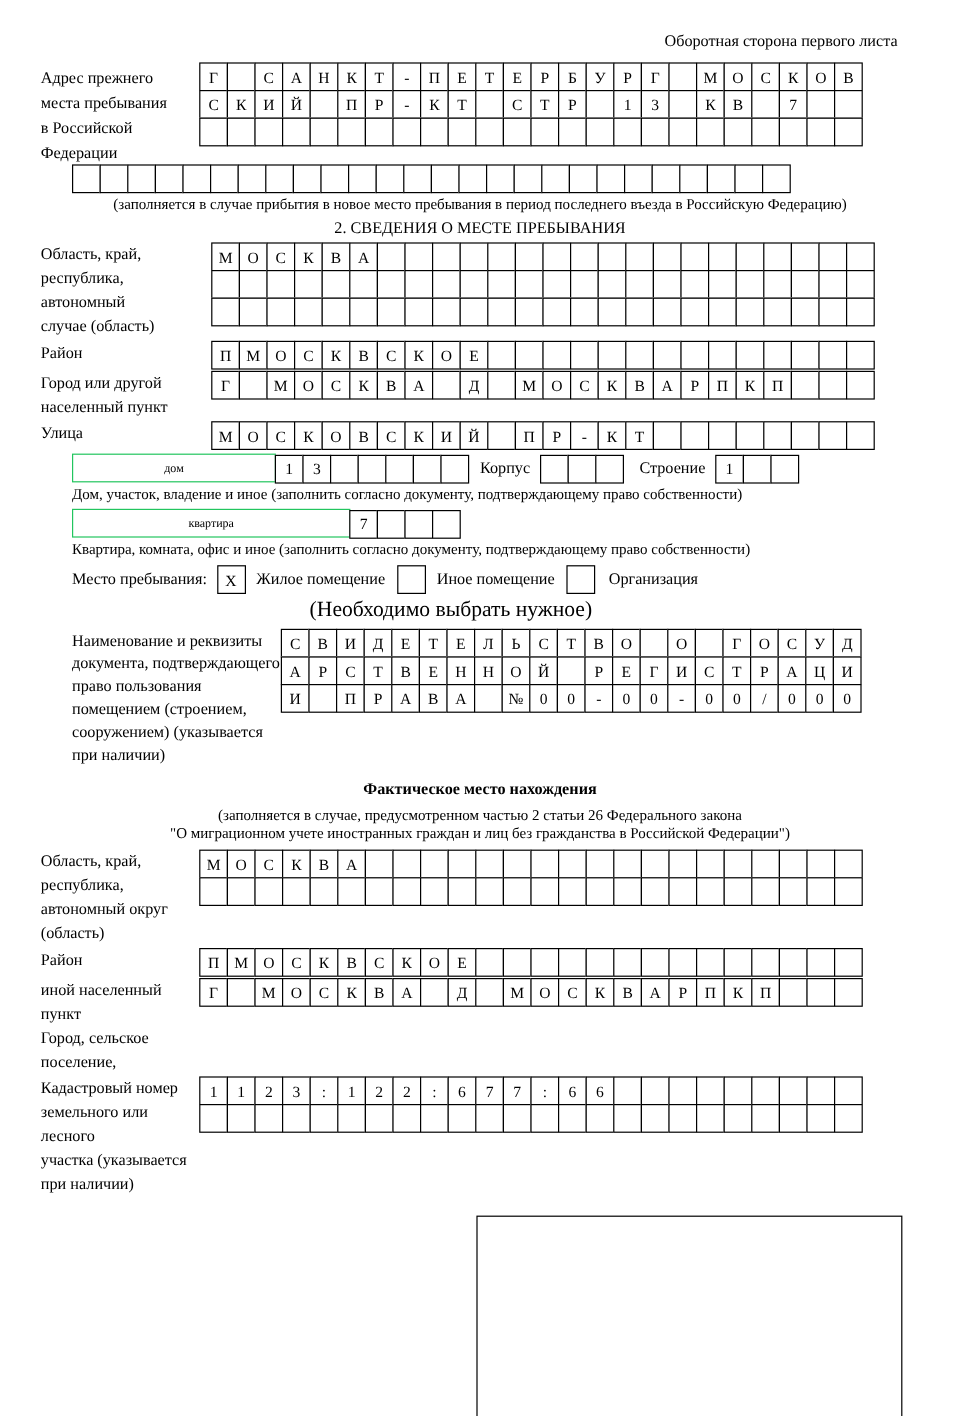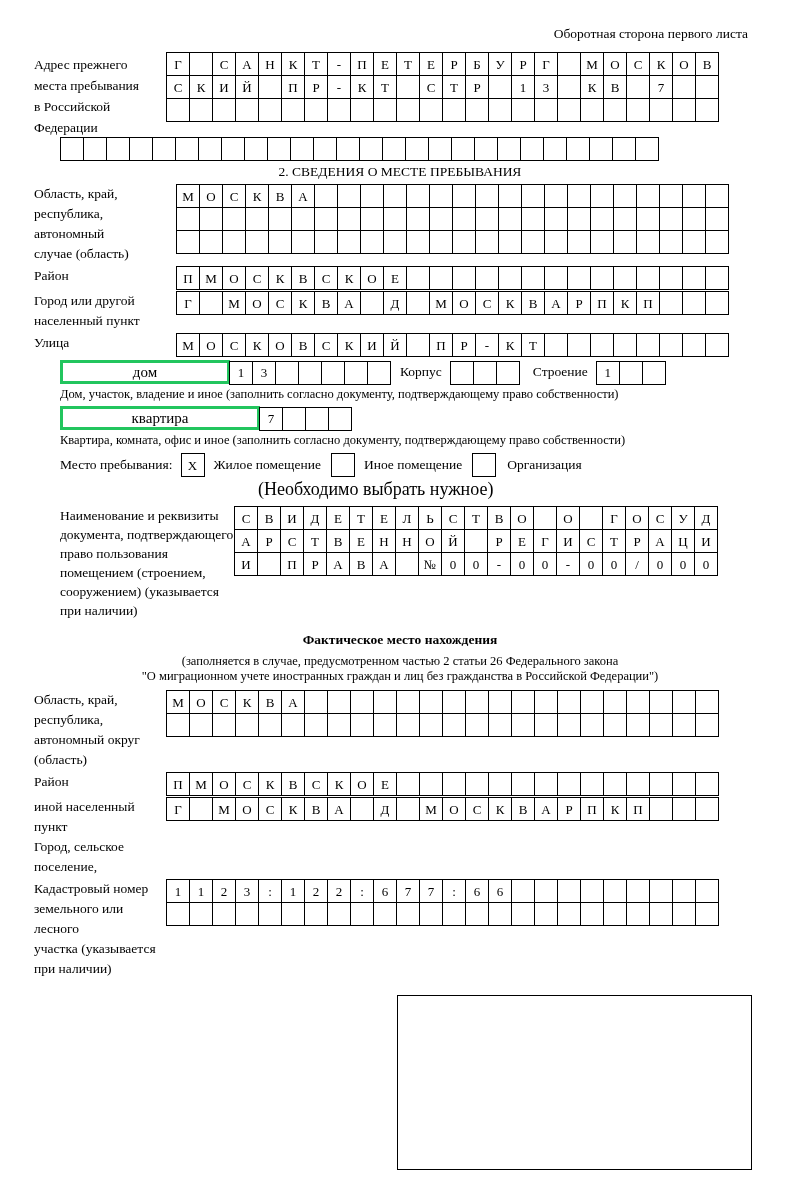--- a/index.html
+++ b/index.html
@@ -43,26 +43,26 @@
     justify-content: center;
     font-size: 13px;
     font-family: "Liberation Serif", serif;
     line-height: 1;
     background: #fff;
   }
   .cellrow { display: flex; margin-bottom: -1px; }
   .small { font-size: 12.5px; }
   .note { font-size: 12.5px; text-align: center; }
   .box-label {
-    border: 3px solid #22c55e;
+    border: 1px solid #22c55e;
     height: 24px;
     display: flex;
     align-items: center;
     justify-content: center;
-    font-size: 15px;
+    font-size: 10px;
     margin-right: -1px;
   }
   .inline { display: flex; align-items: center; }
   .sec-title { text-align:center; font-weight:normal; font-size:13.5px; margin: 4px 0 4px 0;}
   .subtitle { text-align:center; font-weight:bold; font-size:13.5px; }
   .lblblock { width: 150px; font-size: 13.5px; line-height: 20px; }
   .lblblock2 { width: 140px; font-size: 13.5px; line-height: 20px; }
   .stamp-box {
     border: 1px solid #000;
     width: 355px;
@@ -187,20 +187,21 @@
         <div class="cell"></div>
         <div class="cell"></div>
         <div class="cell"></div>
         <div class="cell"></div>
         <div class="cell"></div>
         <div class="cell"></div>
         <div class="cell"></div>
         <div class="cell"></div>
       </div>
   </div>
+  <div class="note" style="margin-top:3px;">(заполняется в случае прибытия в новое место пребывания в период последнего въезда в Российскую Федерацию)</div>
 
   <div class="sec-title">2. СВЕДЕНИЯ О МЕСТЕ ПРЕБЫВАНИЯ</div>
 
   <div class="row">
     <div class="lblblock" style="padding-left:8px;">
       <div>Область, край,</div>
       <div>республика,</div>
       <div>автономный</div>
       <div>случае (область)</div>
     </div>
@@ -399,21 +400,21 @@
     <div style="font-size:13.5px; margin:0 8px 0 14px;">Строение</div>
     <div class="cellrow" id="h2">
         <div class="cell">1</div>
         <div class="cell"></div>
         <div class="cell"></div>
       </div>
   </div>
   <div class="small" style="margin-left:34px; margin-top:3px;">Дом, участок, владение и иное (заполнить согласно документу, подтверждающему право собственности)</div>
 
   <div class="inline" style="margin-top:4px; margin-left:34px;">
-    <div class="box-label" style="width:200px;">квартира</div>
+    <div class="box-label" style="width:232px;">квартира</div>
     <div class="cellrow" id="k0">
         <div class="cell">7</div>
         <div class="cell"></div>
         <div class="cell"></div>
         <div class="cell"></div>
       </div>
   </div>
   <div class="small" style="margin-left:34px; margin-top:3px;">Квартира, комната, офис и иное (заполнить согласно документу, подтверждающему право собственности)</div>
 
   <div class="inline" style="margin-top:5px; margin-left:34px;">

